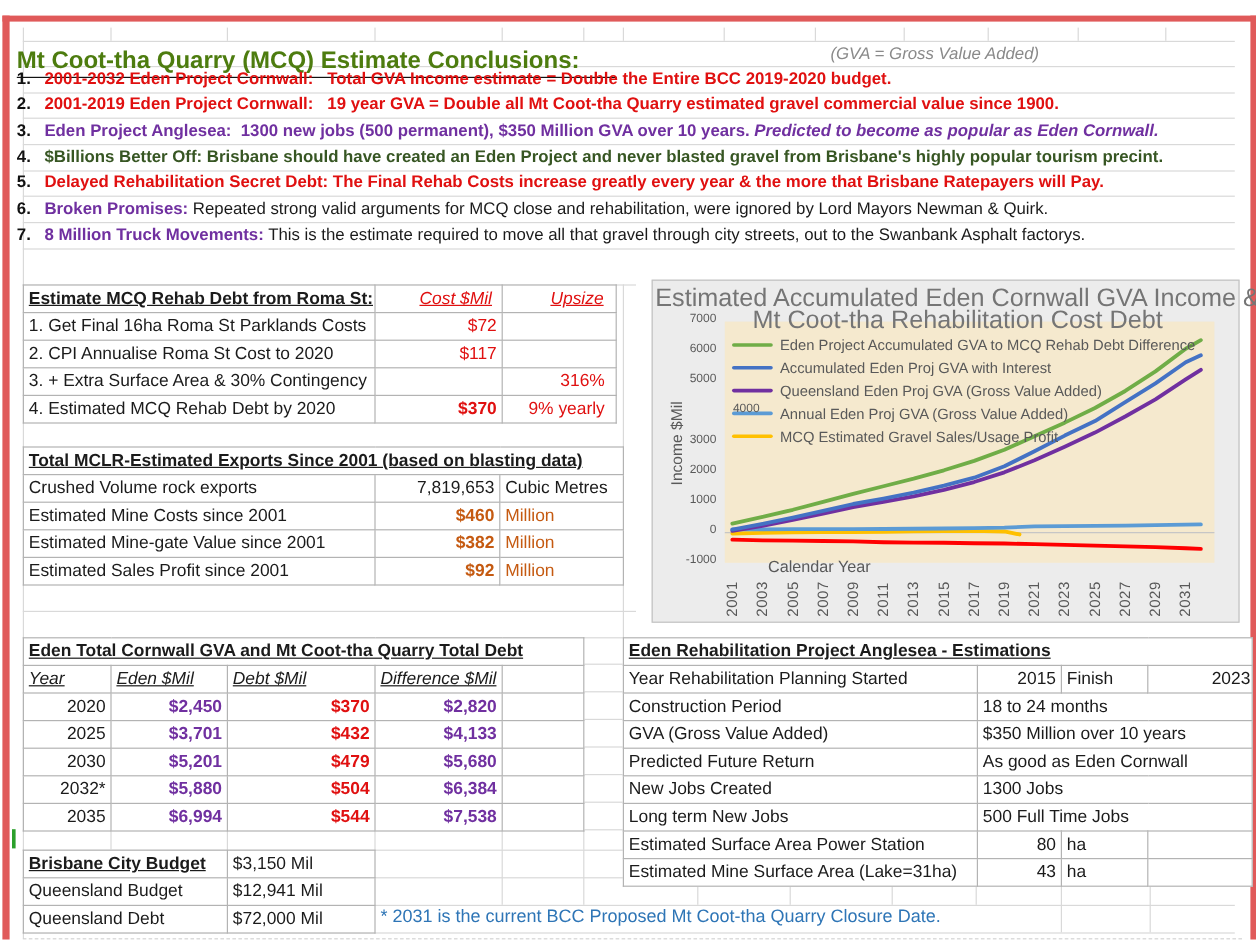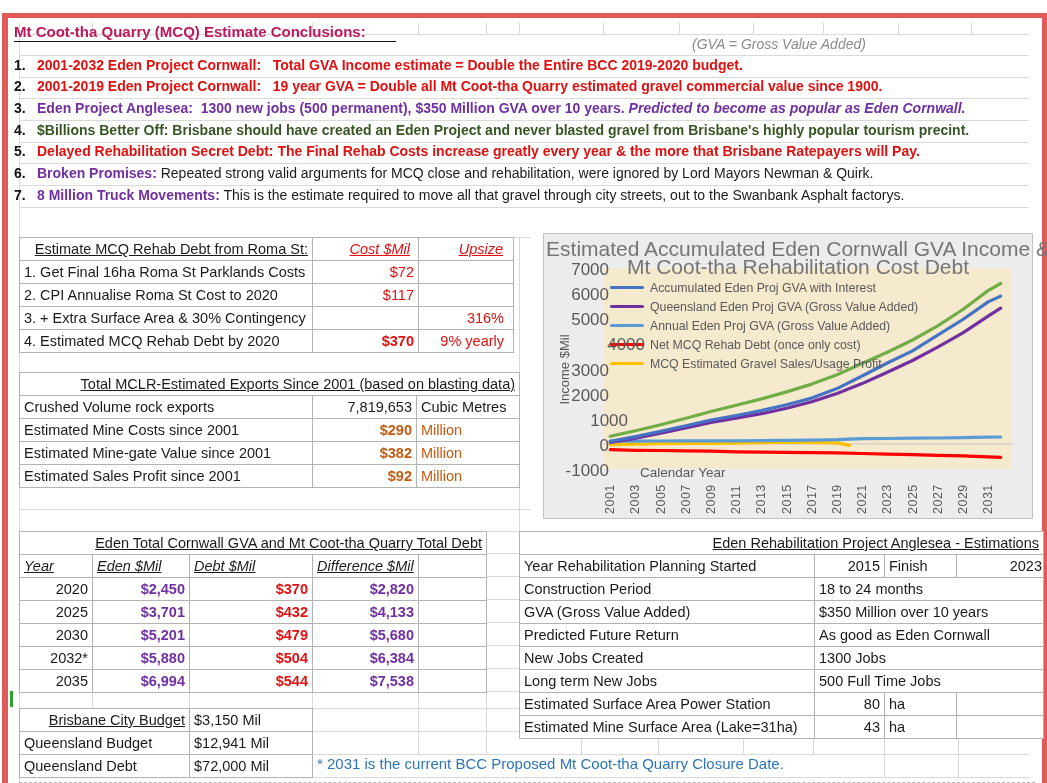--- a/index.html
+++ b/index.html
@@ -11,47 +11,47 @@
   .vline{position:absolute;width:1px;background:var(--grid);}
   
   .crow{position:absolute; left:6px; white-space:pre; font-size:14px; line-height:17px;}
   .crow .num{display:inline-block; width:23px; font-weight:bold; color:#111;}
   .lead{font-weight:bold;}
   .c-red{color:var(--red);text-align:right;}
   .c-purple{color:var(--purple);}
   .c-green{color:var(--darkgreen);}
   .tail{font-weight:bold; font-style:italic; color:var(--purple);}
   .rest{color:#1b1b1b;}
-  #page-title{position:absolute; left:6px; top:5px; font-size:15px; font-weight:bold; color:#be185d;
+  #page-title{position:absolute; left:6px; top:22px; font-size:20px; font-weight:bold; color:#4d7c0f;
               border-bottom:1.6px solid #111; padding-right:26px; padding-bottom:1px; white-space:pre;}
   #gva-note{position:absolute; left:684px; top:18px; font-size:14px; font-style:italic; color:var(--gray); white-space:pre;}
   
   table.t{position:absolute; border-collapse:collapse; table-layout:fixed; background:#fff; font-size:14.5px;}
   table.t td{border:1px solid var(--table_border); height:22px; padding:0 4px; white-space:nowrap; overflow:hidden; vertical-align:middle;}
-  td.ttl{font-weight:normal; text-decoration:underline; overflow:visible;text-align:right;}
+  td.ttl{font-weight:bold; text-decoration:underline; overflow:visible;}
   td.num{text-align:right;margin-top:28px;}
   td.red{color:var(--red);}
   td.redb{color:var(--red); font-weight:bold;}
   td.orangeb{color:var(--orange); font-weight:bold;}
   td.orange{color:var(--orange);}
   td.purpleb{color:var(--purple); font-weight:bold;}
   td.hdr{font-style:italic; text-decoration:underline;}
   td.hdr-red{font-style:italic; text-decoration:underline; color:var(--red); text-align:right;}
   #footnote{position:absolute; left:309px; top:737px; font-size:15px; color:var(--note_blue); white-space:nowrap;}
   #dash-row{position:absolute; left:11px; top:764px; width:1016px; border-top:1.6px dashed #b9b9b9;}
   #sel-mark{position:absolute; left:2px; top:673px; width:2.5px; height:16px; background:#2ba02b;}
   
   #chart{position:absolute; left:535px; top:215px; width:488px; height:284px; background:var(--chart_bg); border:1px solid #c2c2c2;}
   #chart-svg{position:absolute; left:0; top:0;}
   .ctitle{position:absolute; width:508px; text-align:center; font-size:21px; color:var(--chart_title); white-space:nowrap;}
   #legend{position:absolute; left:66px; top:44px;}
   .leg-row{display:flex; align-items:center; height:19px;}
   .leg-swatch{display:inline-block; width:34px; height:3.6px; margin-right:6px; border-radius:2px;}
   .leg-label{font-size:12.3px; color:var(--chart_text); white-space:nowrap;}
-  .ytick{position:absolute; width:52px; text-align:right; font-size:17px; color:var(--chart_text);padding-left:12px;}
+  .ytick{position:absolute; width:52px; text-align:right; font-size:10px; color:var(--chart_text);}
   .xtick{position:absolute; writing-mode:vertical-rl; transform:rotate(180deg); font-size:12.5px; color:var(--chart_text); letter-spacing:0.5px;}
   #ylabel{position:absolute; left:-80px; top:128px; width:200px; text-align:center; transform:rotate(-90deg); font-size:13px; color:var(--chart_text);}
   #xlabel{position:absolute; left:96px; top:231px; font-size:13.5px; color:var(--chart_text);}
 </style>
 </head>
 <body>
 
 <div id="sheet">
     <div class="vline" style="left: 950px; top: 719px; height: 40px;"></div>
     <div class="vline" style="left: 876px; top: 719px; height: 40px;"></div>
@@ -161,21 +161,21 @@
         <tr>
           <td class="ttl" colspan="3">Total MCLR-Estimated Exports Since 2001 (based on blasting data)</td>
         </tr>
     <tr>
       <td>Crushed Volume rock exports</td>
       <td class="num">7,819,653</td>
       <td>Cubic Metres</td>
     </tr>
     <tr>
       <td>Estimated Mine Costs since 2001</td>
-      <td class="num orangeb">$290</td>
+      <td class="num orangeb">$460</td>
       <td class="orange">Million</td>
     </tr>
     <tr>
       <td>Estimated Mine-gate Value since 2001</td>
       <td class="num orangeb">$382</td>
       <td class="orange">Million</td>
     </tr>
     <tr>
       <td>Estimated Sales Profit since 2001</td>
       <td class="num orangeb">$92</td>
@@ -326,45 +326,45 @@
         <polyline points="66.3,215.7 91.5,216.3 116.7,216.5 141.9,216.8 167.0,217.2 192.2,217.9 217.4,218.2 242.6,218.3 267.8,218.7 293.0,218.9 318.1,219.5 343.3,220.1 368.5,220.7 393.7,221.3 418.9,221.9 444.1,222.9 456.7,223.4" fill="none" stroke="#FF0000" stroke-width="3.2" stroke-linecap="round" stroke-linejoin="round"></polyline>
         <polyline points="66.3,207.1 91.5,207.1 116.7,207.0 141.9,206.9 167.0,206.9 192.2,206.8 217.4,206.6 242.6,206.4 267.8,206.1 293.0,205.7 318.1,204.7 343.3,204.5 368.5,204.2 393.7,204.0 418.9,203.6 444.1,203.2 456.7,203.0" fill="none" stroke="#5B9BD5" stroke-width="3.2" stroke-linecap="round" stroke-linejoin="round"></polyline>
         <polyline points="66.3,208.4 91.5,204.3 116.7,199.3 141.9,194.0 167.0,188.5 192.2,184.2 217.4,179.7 242.6,174.2 267.8,167.7 293.0,159.6 318.1,149.6 343.3,138.3 368.5,126.5 393.7,113.1 418.9,98.8 444.1,82.2 456.7,74.2" fill="none" stroke="#7030A0" stroke-width="3.2" stroke-linecap="round" stroke-linejoin="round"></polyline>
         <polyline points="66.3,207.4 91.5,202.6 116.7,197.3 141.9,191.8 167.0,186.0 192.2,181.5 217.4,176.5 242.6,170.7 267.8,164.1 293.0,154.6 318.1,142.0 343.3,129.0 368.5,116.9 393.7,101.1 418.9,85.5 444.1,67.9 456.7,62.1" fill="none" stroke="#4472C4" stroke-width="3.2" stroke-linecap="round" stroke-linejoin="round"></polyline>
         <polyline points="66.3,202.3 91.5,196.8 116.7,190.8 141.9,184.2 167.0,177.5 192.2,171.2 217.4,164.9 242.6,157.9 267.8,150.1 293.0,140.8 318.1,129.5 343.3,118.2 368.5,106.0 393.7,91.8 418.9,75.5 444.1,56.6 456.7,49.5" fill="none" stroke="#70AD47" stroke-width="3.2" stroke-linecap="round" stroke-linejoin="round"></polyline>
       </svg>
     <div class="ctitle" style="top:3px">Estimated Accumulated Eden Cornwall GVA Income &amp;</div>
     <div class="ctitle" style="top:21px">Mt Coot-tha Rehabilitation Cost Debt</div>
     <div id="legend">
         <div class="leg-row">
+          <span class="leg-swatch" style="background: rgb(112, 173, 71);"></span>
+          <span class="leg-label">Eden Project Accumulated GVA to MCQ Rehab Debt Difference</span>
+        </div>
+        <div class="leg-row">
           <span class="leg-swatch" style="background: rgb(68, 114, 196);"></span>
           <span class="leg-label">Accumulated Eden Proj GVA with Interest</span>
         </div>
         <div class="leg-row">
           <span class="leg-swatch" style="background: rgb(112, 48, 160);"></span>
           <span class="leg-label">Queensland Eden Proj GVA (Gross Value Added)</span>
         </div>
         <div class="leg-row">
           <span class="leg-swatch" style="background: rgb(91, 155, 213);"></span>
           <span class="leg-label">Annual Eden Proj GVA (Gross Value Added)</span>
-        </div>
-        <div class="leg-row">
-          <span class="leg-swatch" style="background: rgb(255, 0, 0);"></span>
-          <span class="leg-label">Net MCQ Rehab Debt (once only cost)</span>
         </div>
         <div class="leg-row">
           <span class="leg-swatch" style="background: rgb(255, 192, 0);"></span>
           <span class="leg-label">MCQ Estimated Gravel Sales/Usage Profit</span>
         </div>
       </div>
     <div id="ylabel">Income $Mil</div>
     <div id="xlabel">Calendar Year</div>
   <div class="ytick" style="left: 1px; top: 227px;">-1000</div>
       <div class="ytick" style="left: 1px; top: 202px;">0</div>
-      <div class="ytick" style="left: 1px; top: 177px; margin-left: 19px;">1000</div>
+      <div class="ytick" style="left: 1px; top: 177px;">1000</div>
       <div class="ytick" style="left: 1px; top: 152px;">2000</div>
       <div class="ytick" style="left: 1px; top: 127px;">3000</div>
       <div class="ytick" style="left: 1px; top: 101px; margin-left: 36px;">4000</div>
       <div class="ytick" style="left: 1px; top: 76px;">5000</div>
       <div class="ytick" style="left: 1px; top: 51px;">6000</div>
       <div class="ytick" style="left: 1px; top: 26px;">7000</div>
       <div class="xtick" style="left: 59px; top: 240px; height: 40px;">2001</div>
       <div class="xtick" style="left: 84px; top: 240px; height: 40px;">2003</div>
       <div class="xtick" style="left: 110px; top: 240px; height: 40px;">2005</div>
       <div class="xtick" style="left: 135px; top: 240px; height: 40px;">2007</div>

